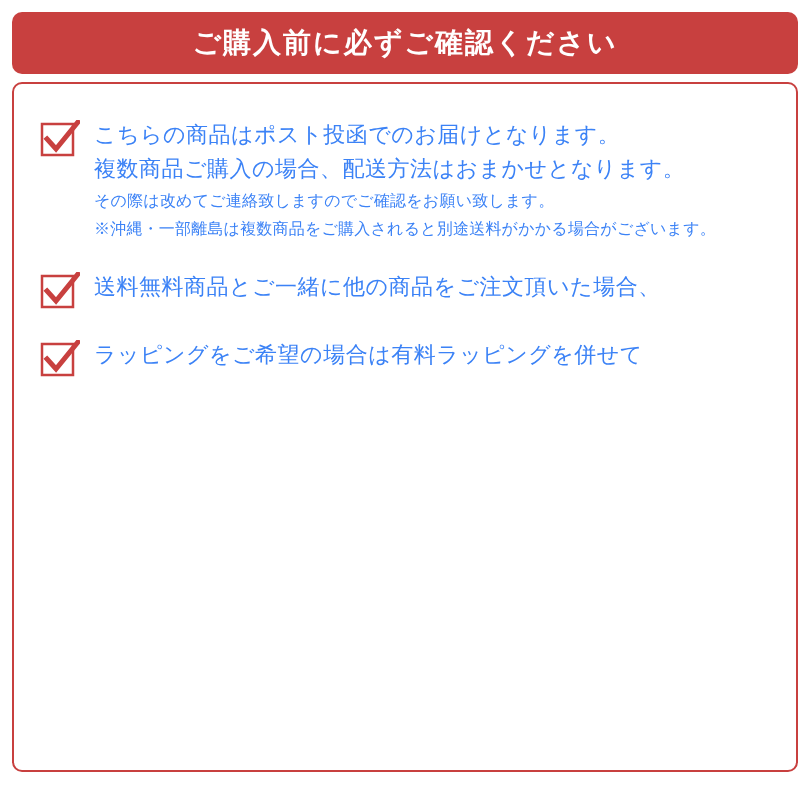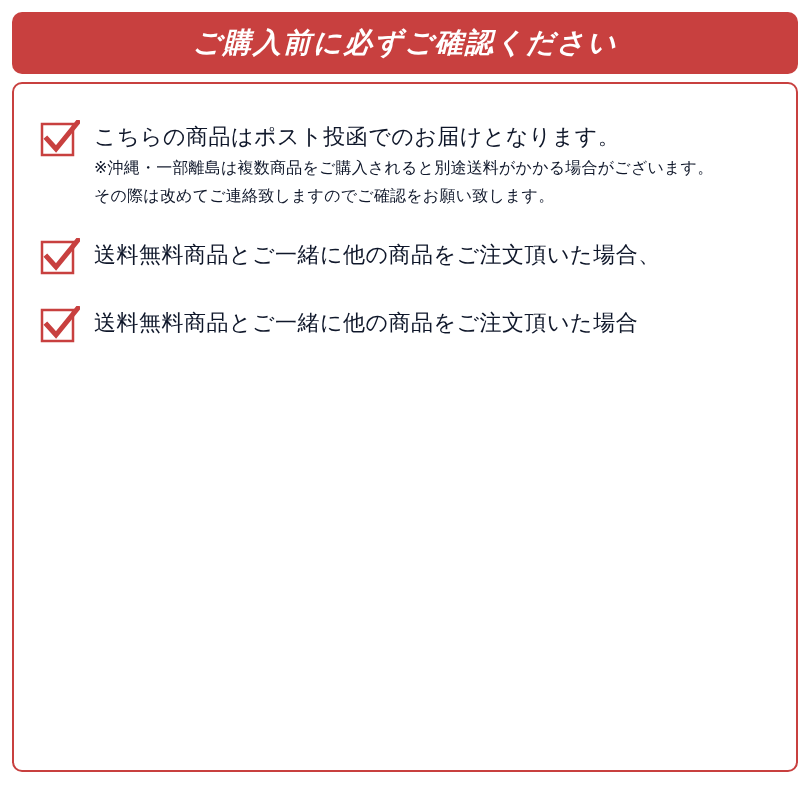--- a/index.html
+++ b/index.html
@@ -24,21 +24,20 @@
 
   
   .banner {
     background: #c8403f;
     border-radius: 10px;
     height: 62px;
     display: flex;
     align-items: center;
     justify-content: center;
     margin: 0 0 8px 0;
-    font-style: italic;
   }
   .banner-title {
     color: #ffffff;
     font-size: 28px;
     font-weight: bold;
     letter-spacing: 2px;
     line-height: 1;
     white-space: nowrap;
   }
 
@@ -66,25 +65,26 @@
     margin-top: 2px;
   }
   .check svg { display: block; }
 
   .lines {
     flex: 1 1 auto;
     padding-top: 2px;
   }
 
   .line {
-    color: #0f172a;
+    color: #3b82f6;
     font-size: 22px;
     line-height: 1.55;
     letter-spacing: 0.5px;
     white-space: nowrap;
+    font-family: Liberation Mono, monospace;
   }
   .line.small {
     font-size: 16px;
     line-height: 1.75;
     letter-spacing: 0.2px;
   }
 
   
   .item.block-1 { margin-bottom: 26px; }
   .item.block-2 { margin-bottom: 26px; }
@@ -103,22 +103,23 @@
 
     <div class="item block-1">
       <span class="check">
         <svg width="40" height="40" viewBox="0 0 40 40">
           <rect x="2" y="4" width="31" height="31" fill="none" stroke="#c8403f" stroke-width="2.5"></rect>
           <path d="M7 19 L16 29 L38 2" fill="none" stroke="#c8403f" stroke-width="5" stroke-linecap="square"></path>
         </svg>
       </span>
       <div class="lines">
         <div class="line">こちらの商品はポスト投函でのお届けとなります。</div>
+        <div class="line">複数商品ご購入の場合、配送方法はおまかせとなります。</div>
+        <div class="line small">その際は改めてご連絡致しますのでご確認をお願い致します。</div>
         <div class="line small">※沖縄・一部離島は複数商品をご購入されると別途送料がかかる場合がございます。</div>
-        <div class="line small">その際は改めてご連絡致しますのでご確認をお願い致します。</div>
       </div>
     </div>
 
     <div class="item block-2">
       <span class="check">
         <svg width="40" height="40" viewBox="0 0 40 40">
           <rect x="2" y="4" width="31" height="31" fill="none" stroke="#c8403f" stroke-width="2.5"></rect>
           <path d="M7 19 L16 29 L38 2" fill="none" stroke="#c8403f" stroke-width="5" stroke-linecap="square"></path>
         </svg>
       </span>
@@ -128,19 +129,19 @@
     </div>
 
     <div class="item block-3">
       <span class="check">
         <svg width="40" height="40" viewBox="0 0 40 40">
           <rect x="2" y="4" width="31" height="31" fill="none" stroke="#c8403f" stroke-width="2.5"></rect>
           <path d="M7 19 L16 29 L38 2" fill="none" stroke="#c8403f" stroke-width="5" stroke-linecap="square"></path>
         </svg>
       </span>
       <div class="lines">
-        <div class="line">送料無料商品とご一緒に他の商品をご注文頂いた場合</div>
+        <div class="line">ラッピングをご希望の場合は有料ラッピングを併せて</div>
       </div>
     </div>
 
 
   </div>
 </div>
 
 </body></html>

